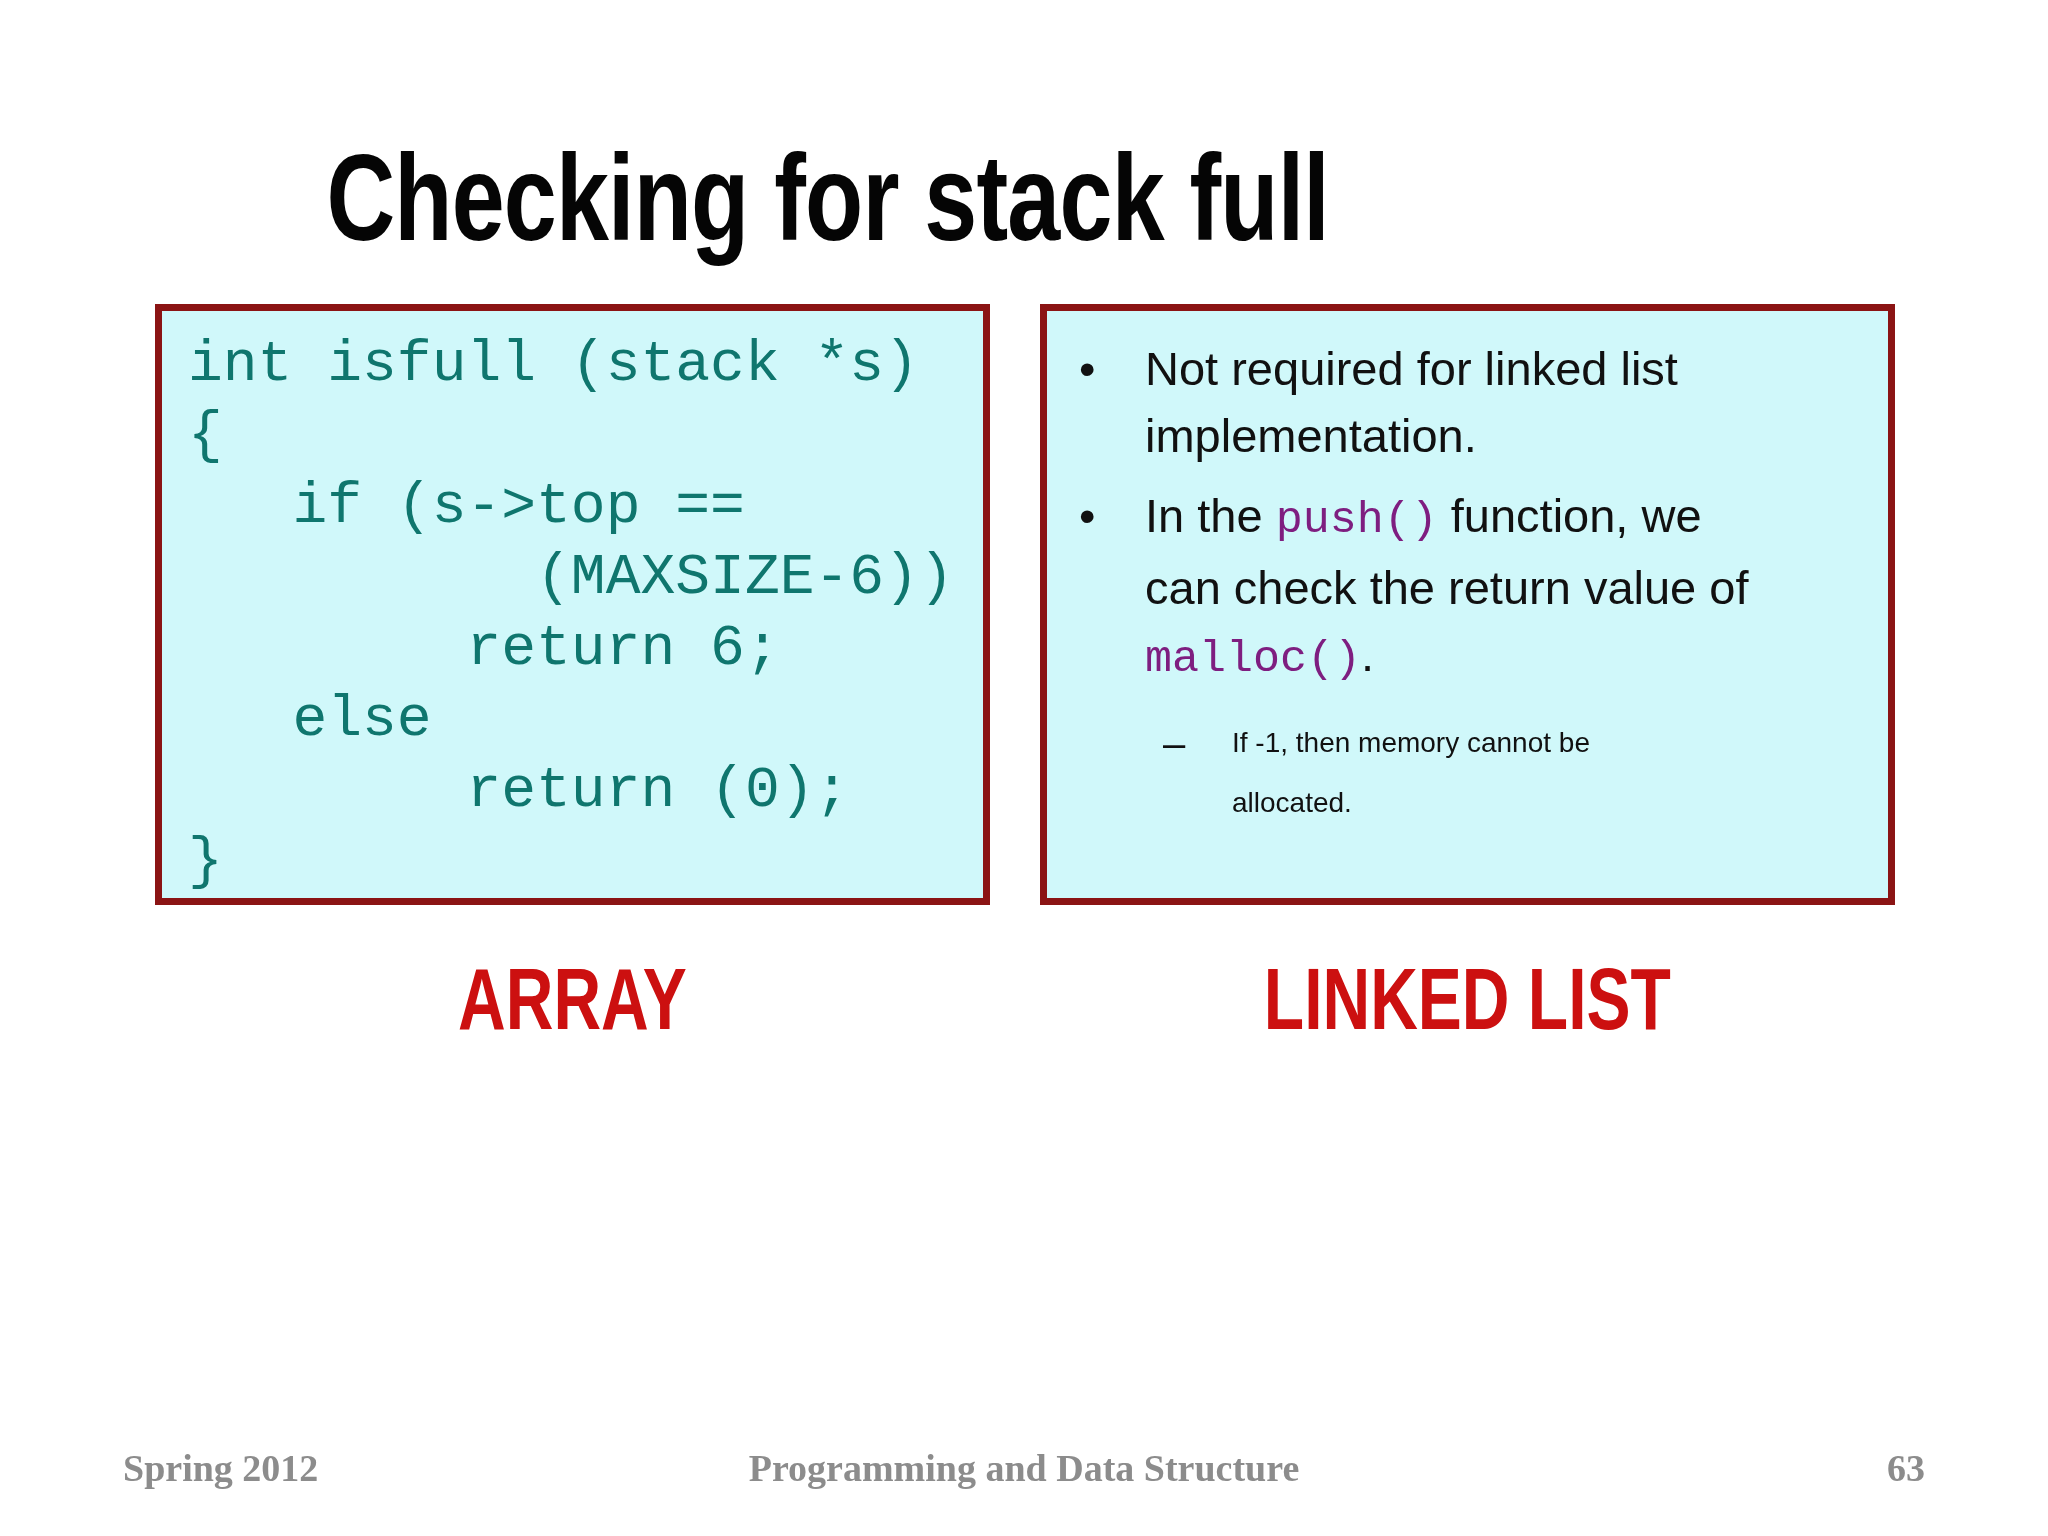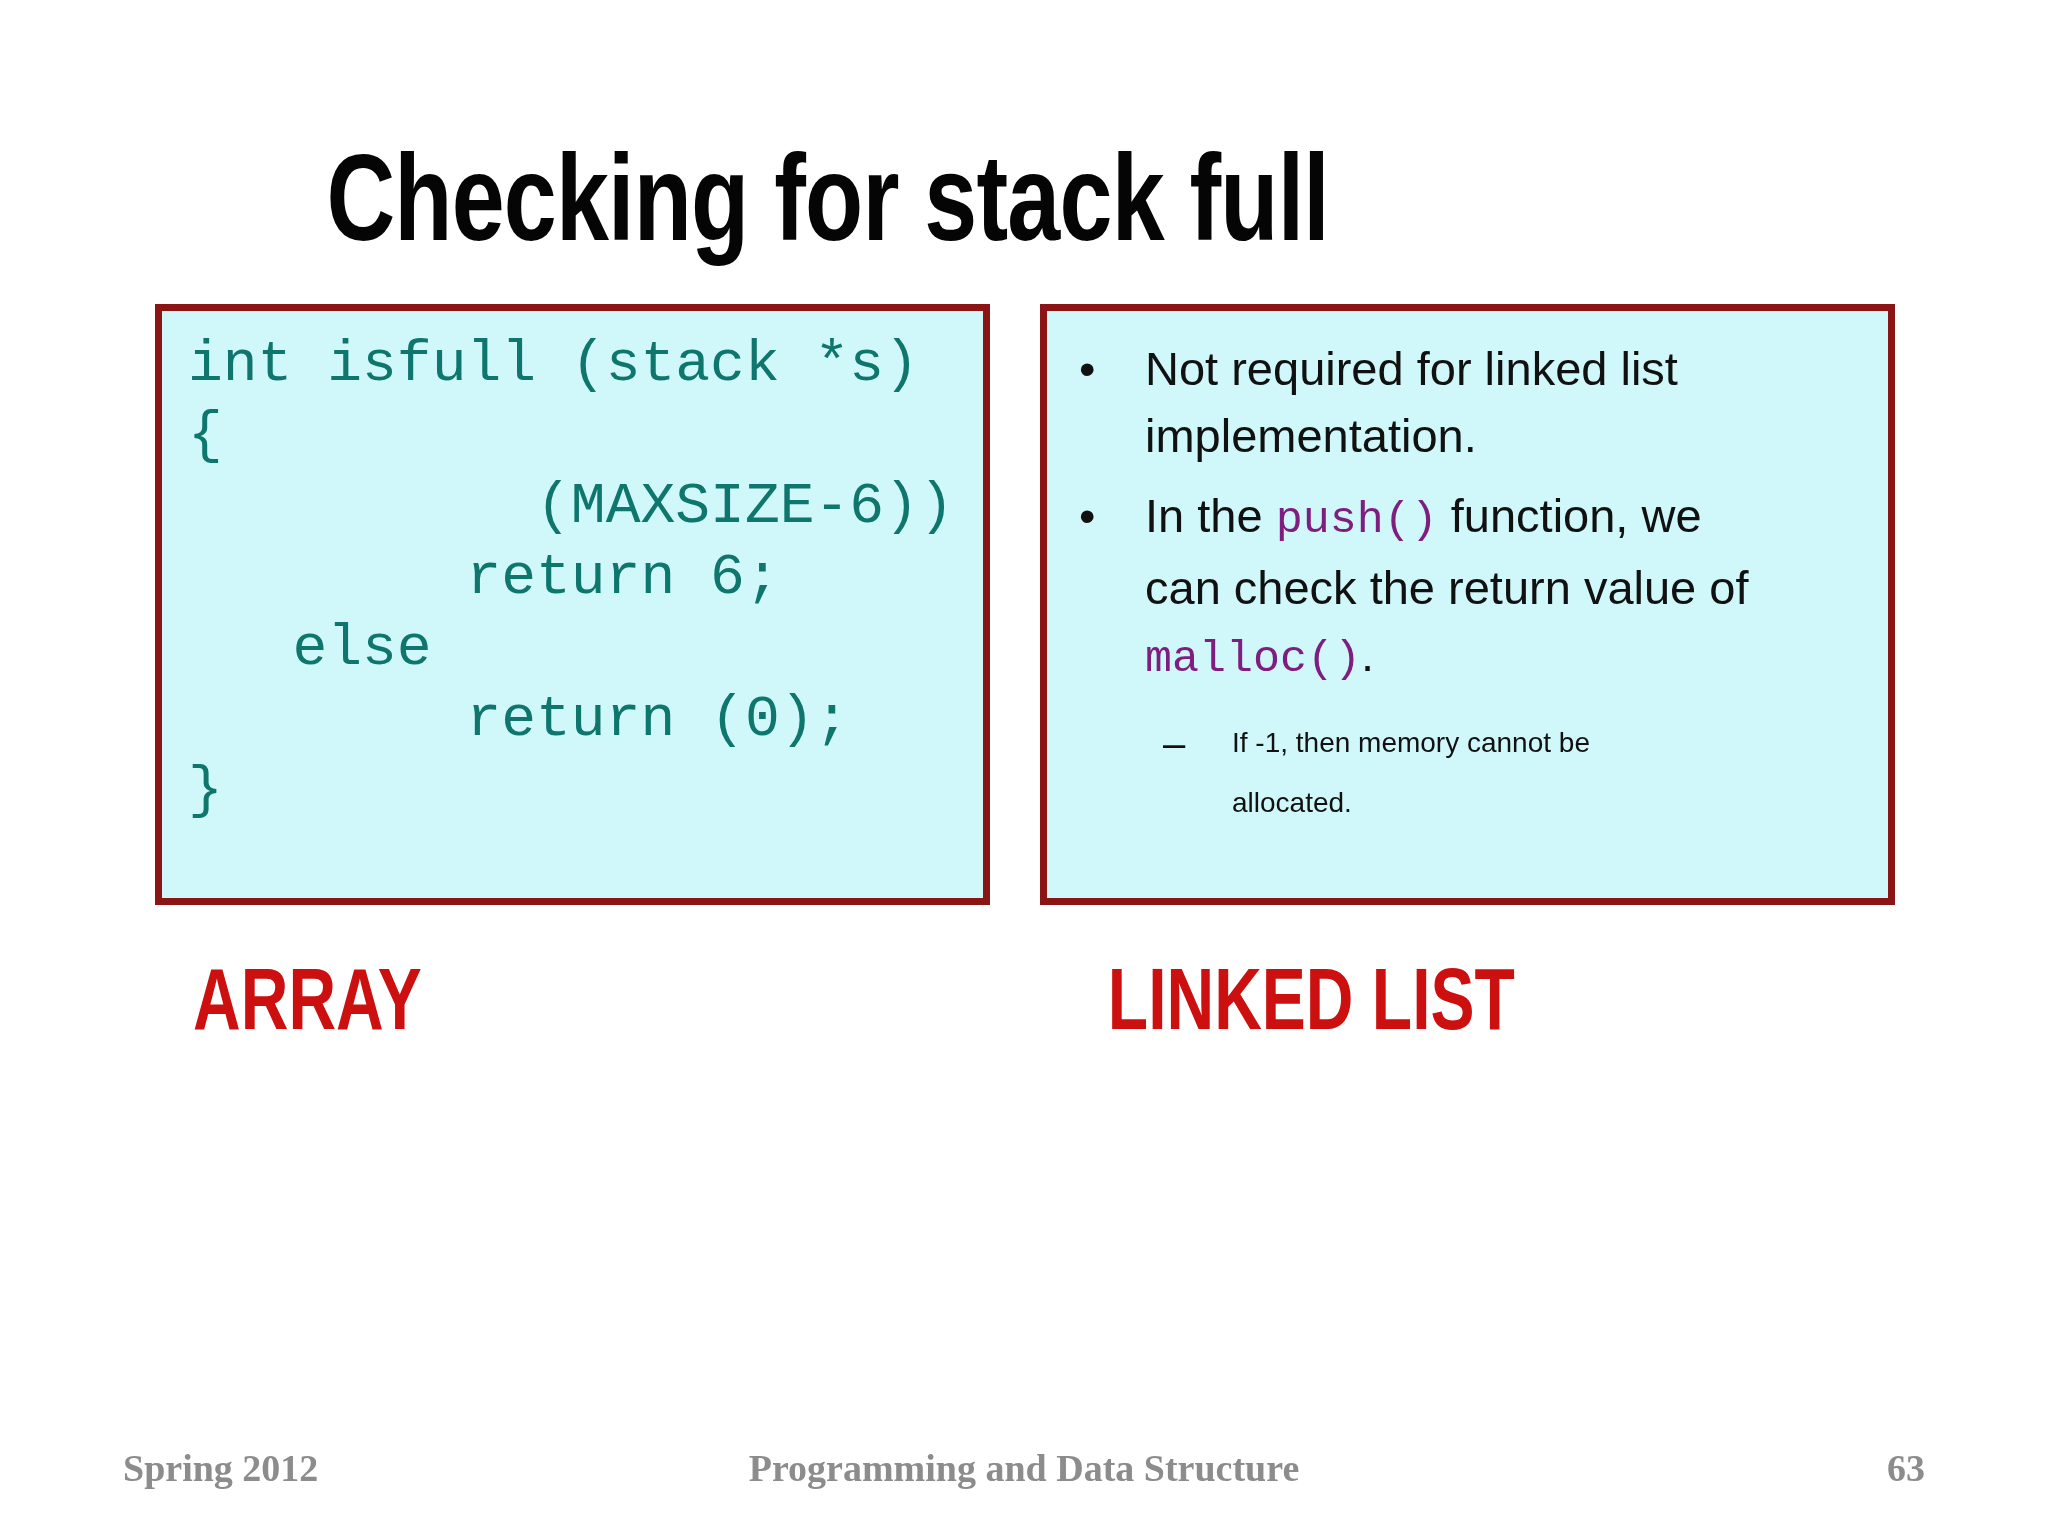--- a/index.html
+++ b/index.html
@@ -109,20 +109,21 @@
   .sub-bullet-text {
     flex: 1 1 auto;
     font-size: 28px;
     line-height: 60px;
     color: #111111;
   }
   
   .panel-label {
     position: absolute;
     top: 948px;
+    text-align: center;
     font-size: 88px;
     font-weight: 700;
     color: #cc1010;
   }
   .panel-label .squeeze {
     display: inline-block;
     transform: scaleX(0.75);
     transform-origin: center top;
     white-space: nowrap;
   }
@@ -148,20 +149,21 @@
 <div class="slide">
 
   <div class="title-wrap">
     <span class="title-text">Checking for stack full</span>
   </div>
 
   <div class="panel panel-left">
     <div class="code-block">
       <div class="code-line">int isfull (stack *s)</div>
       <div class="code-line">{</div>
+      <div class="code-line">   if (s-&gt;top ==</div>
       <div class="code-line">          (MAXSIZE-6))</div>
       <div class="code-line">        return 6;</div>
       <div class="code-line">   else</div>
       <div class="code-line">        return (0);</div>
       <div class="code-line">}</div>
     </div>
   </div>
 
   <div class="panel panel-right">
     <div class="bullets">

